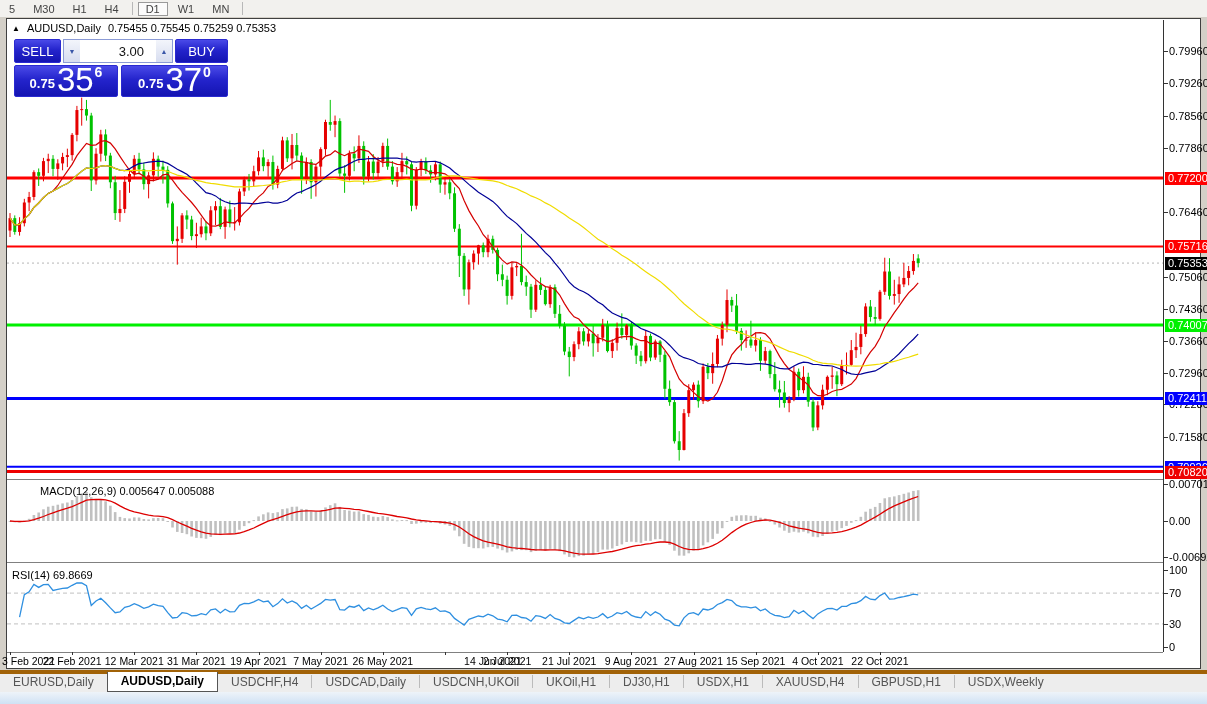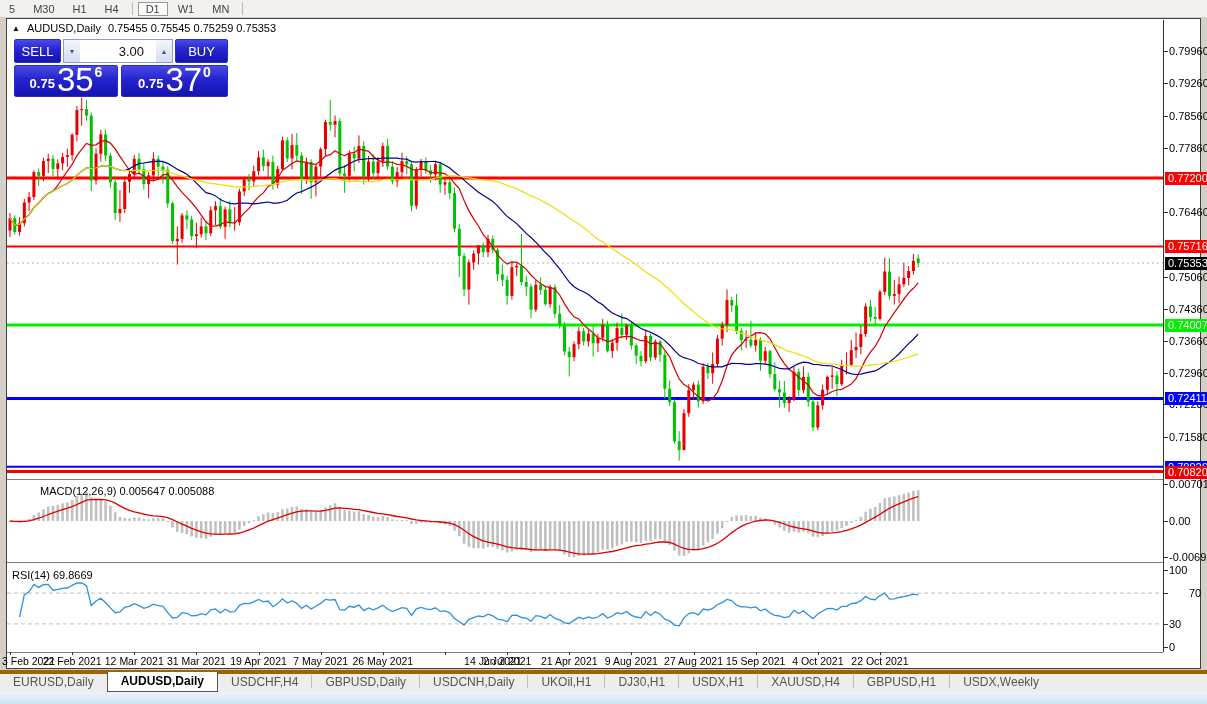--- a/index.html
+++ b/index.html
@@ -689,21 +689,21 @@
       <div class="axlbl" style="top: 430.64px;">0.71580</div>
       <div class="axtick" style="top: 484.003px;"></div>
       <div class="axlbl" style="top: 478.003px;">0.007015</div>
       <div class="axtick" style="top: 521px;"></div>
       <div class="axlbl" style="top: 515px;">0.00</div>
       <div class="axtick" style="top: 557.496px;"></div>
       <div class="axlbl" style="top: 551.496px;">-0.00692</div>
       <div class="axtick" style="top: 570px;"></div>
       <div class="axlbl" style="top: 564px;">100</div>
       <div class="axtick" style="top: 593.1px;"></div>
-      <div class="axlbl" style="top: 587.1px; margin-left: 20px;">70</div>
+      <div class="axlbl" style="top: 587.1px;">70</div>
       <div class="axtick" style="top: 623.9px;"></div>
       <div class="axlbl" style="top: 617.9px;">30</div>
       <div class="axtick" style="top: 647px;"></div>
       <div class="axlbl" style="top: 641px;">0</div>
       <div class="badge" style="background: rgb(255, 0, 0); top: 172.12px;">0.77200</div>
       <div class="badge" style="background: rgb(255, 0, 0); top: 240.384px;">0.75716</div>
       <div class="badge" style="background: rgb(0, 240, 0); top: 318.998px;">0.74007</div>
       <div class="badge" style="background: rgb(0, 0, 255); top: 392.414px;">0.72411</div>
       <div class="badge" style="background: rgb(0, 0, 255); top: 460.724px;">0.70926</div>
       <div class="badge" style="background: rgb(238, 0, 0); top: 465.6px;">0.70820</div>
@@ -722,21 +722,21 @@
       <div class="datelbl" style="left: 258.56px; transform: translateX(-50%);">19 Apr 2021</div>
       <div class="datetick" style="left: 320.7px;"></div>
       <div class="datelbl" style="left: 320.7px; transform: translateX(-50%);">7 May 2021</div>
       <div class="datetick" style="left: 382.84px;"></div>
       <div class="datelbl" style="left: 382.84px; transform: translateX(-50%);">26 May 2021</div>
       <div class="datetick" style="left: 444.98px;"></div>
       <div class="datelbl" style="left: 444.98px; transform: translateX(-50%); margin-left: 48px;">14 Jun 2021</div>
       <div class="datetick" style="left: 507.12px;"></div>
       <div class="datelbl" style="left: 507.12px; transform: translateX(-50%);">2 Jul 2021</div>
       <div class="datetick" style="left: 569.26px;"></div>
-      <div class="datelbl" style="left: 569.26px; transform: translateX(-50%);">21 Apr 2021</div>
+      <div class="datelbl" style="left: 569.26px; transform: translateX(-50%);">21 Jul 2021</div>
       <div class="datetick" style="left: 631.4px;"></div>
       <div class="datelbl" style="left: 631.4px; transform: translateX(-50%);">9 Aug 2021</div>
       <div class="datetick" style="left: 693.54px;"></div>
       <div class="datelbl" style="left: 693.54px; transform: translateX(-50%);">27 Aug 2021</div>
       <div class="datetick" style="left: 755.68px;"></div>
       <div class="datelbl" style="left: 755.68px; transform: translateX(-50%);">15 Sep 2021</div>
       <div class="datetick" style="left: 817.82px;"></div>
       <div class="datelbl" style="left: 817.82px; transform: translateX(-50%);">4 Oct 2021</div>
       <div class="datetick" style="left: 879.96px;"></div>
       <div class="datelbl" style="left: 879.96px; transform: translateX(-50%);">22 Oct 2021</div>
@@ -771,23 +771,23 @@
   </div>
 
   <div class="pane-header" style="left:12px;top:485px;padding-left:28px;">MACD(12,26,9) 0.005647 0.005088</div>
   <div class="pane-header" style="left:12px;top:569px;">RSI(14) 69.8669</div>
 
   <div class="tabbar" id="tabbar">
       <div class="tab">EURUSD,Daily</div>
       <div class="tab active">AUDUSD,Daily</div>
       <div class="tab">USDCHF,H4</div>
       <div class="tab-sep"></div>
-      <div class="tab">GBPUSD,Daily</div>
+      <div class="tab">USDCAD,Daily</div>
       <div class="tab-sep"></div>
-      <div class="tab">USDCNH,Daily</div>
+      <div class="tab">USDCNH,UKOil</div>
       <div class="tab-sep"></div>
       <div class="tab">UKOil,H1</div>
       <div class="tab-sep"></div>
       <div class="tab">DJ30,H1</div>
       <div class="tab-sep"></div>
       <div class="tab">USDX,H1</div>
       <div class="tab-sep"></div>
       <div class="tab">XAUUSD,H4</div>
       <div class="tab-sep"></div>
       <div class="tab">GBPUSD,H1</div>

